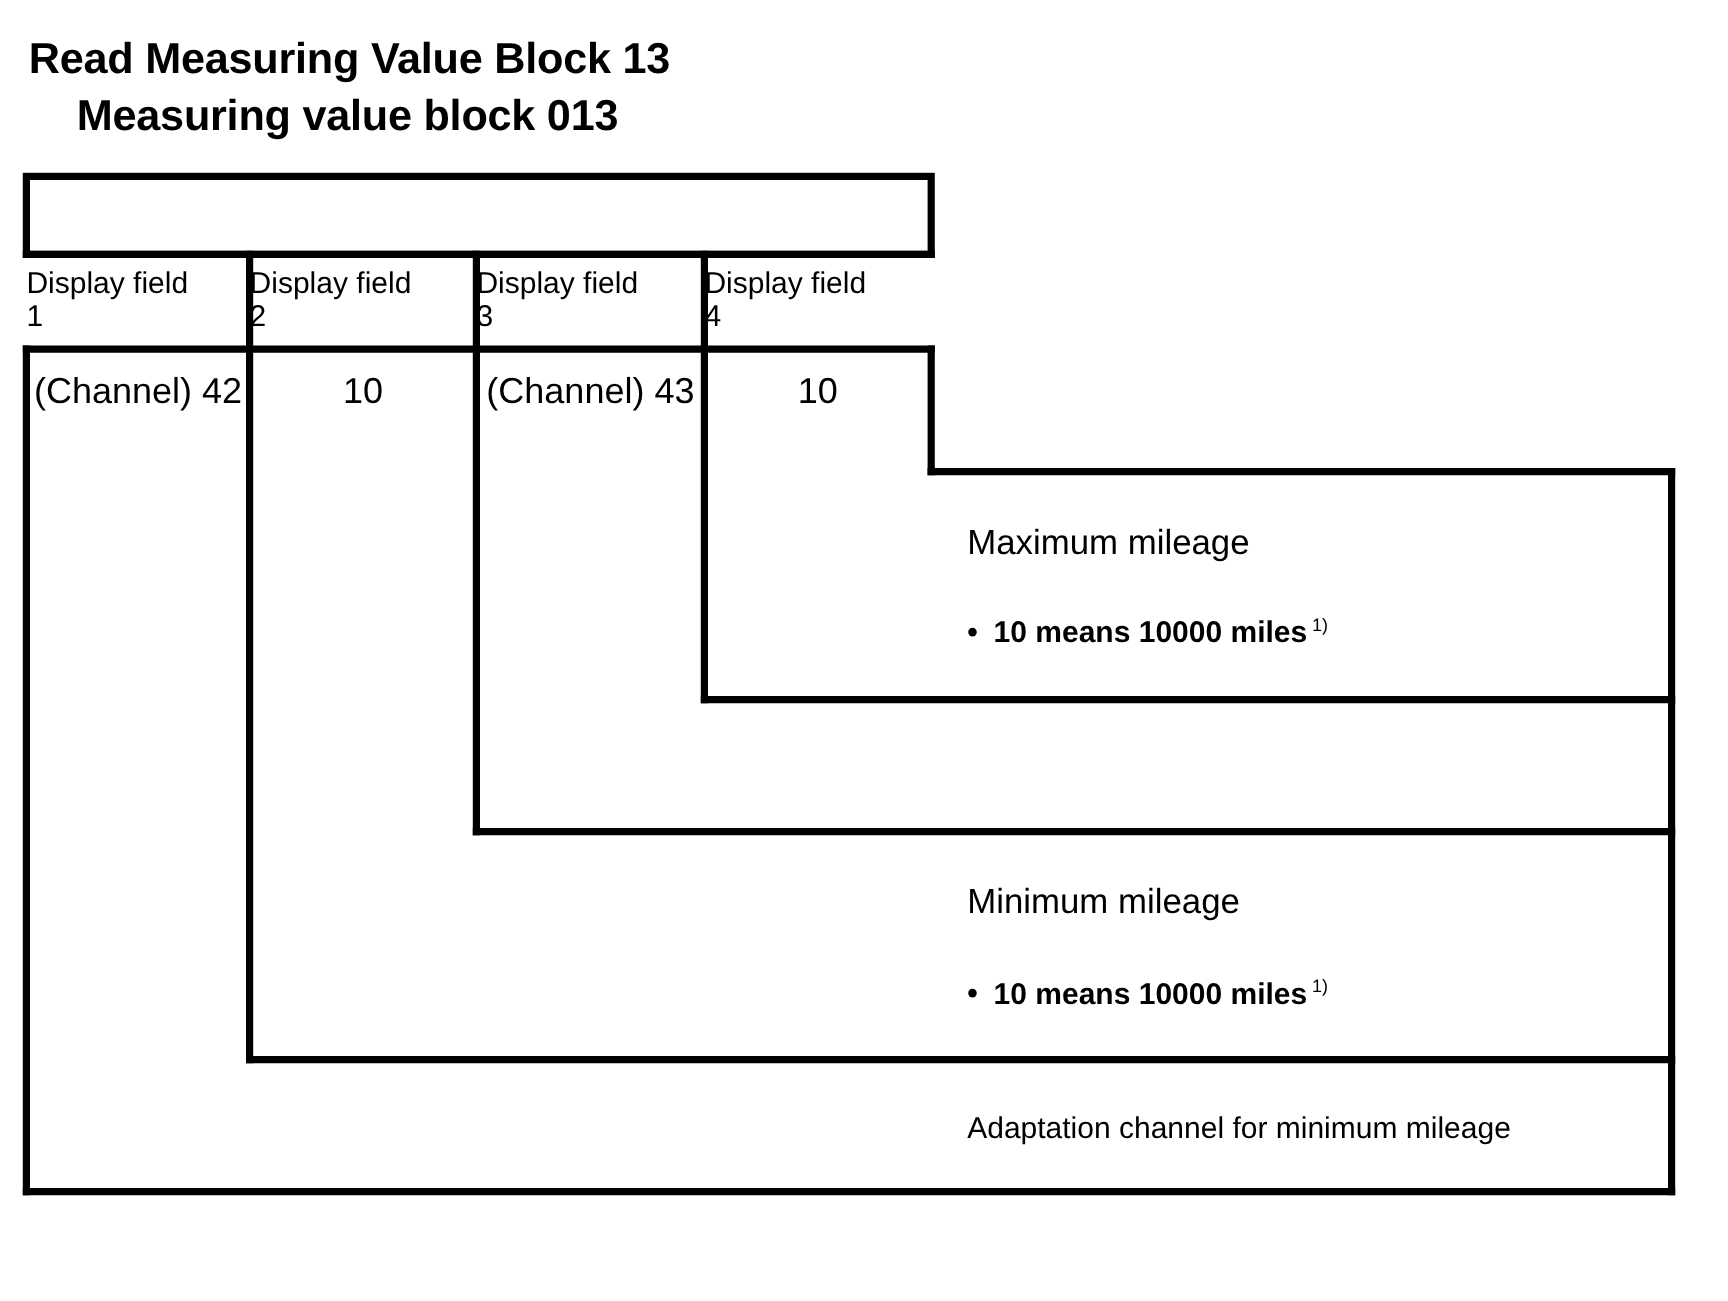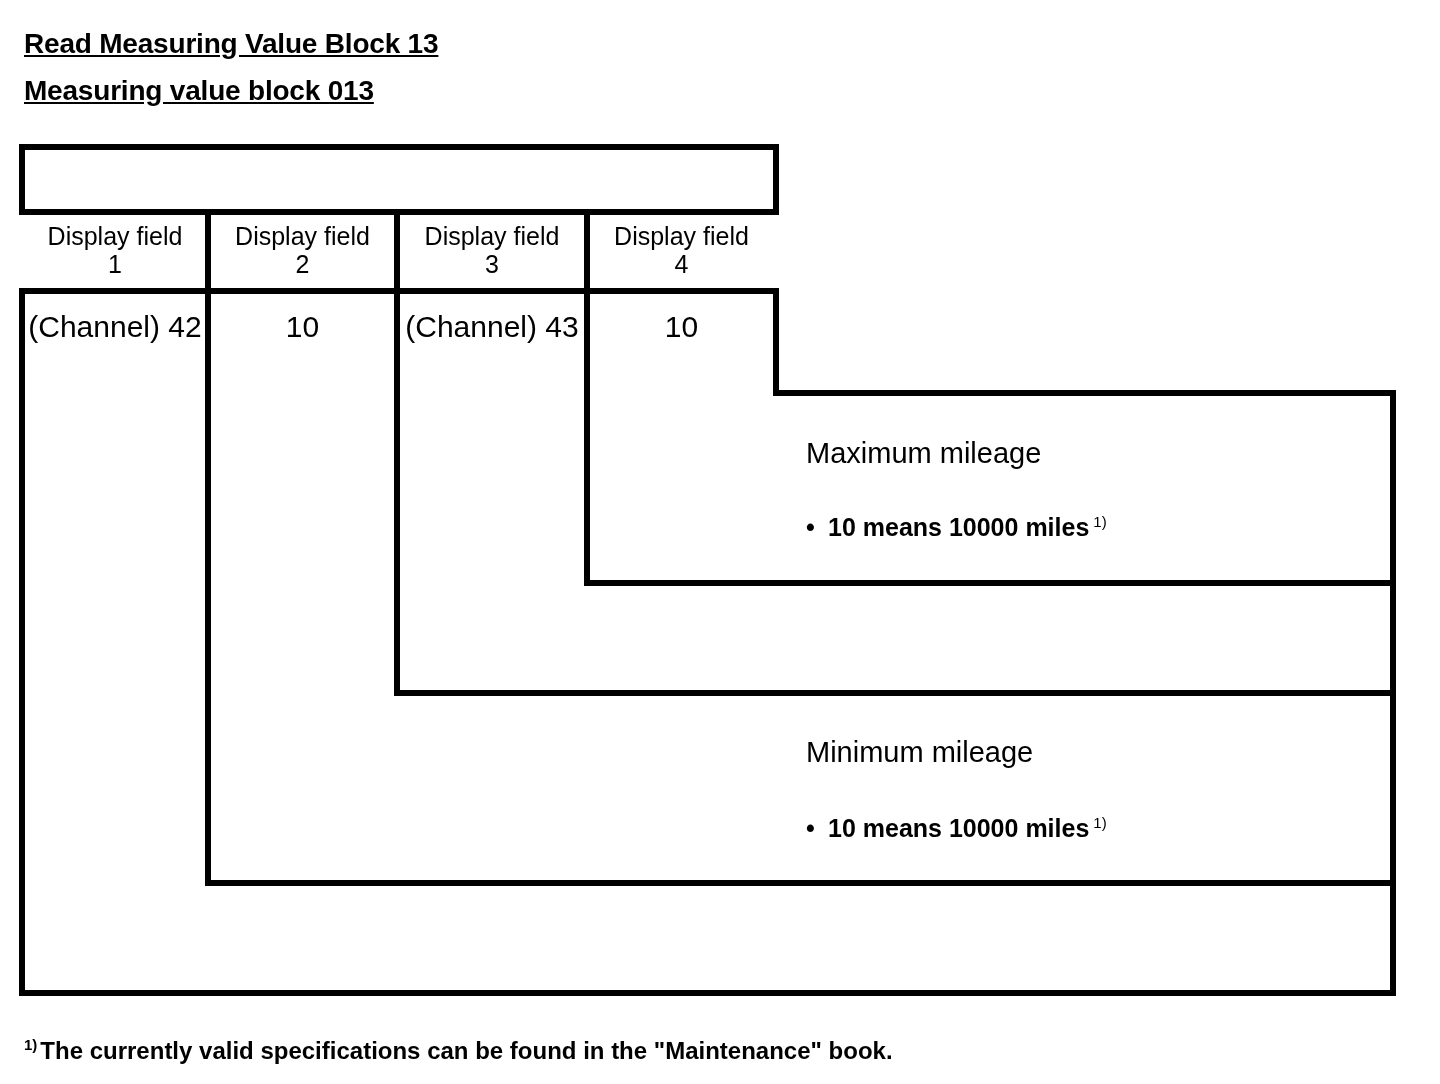--- a/index.html
+++ b/index.html
@@ -17,28 +17,27 @@
     width: 1440px;
     height: 1084px;
     background: #ffffff;
     overflow: hidden;
   }
 
   
   .title-line {
     position: absolute;
     left: 24px;
-    font-size: 28px;
+    font-size: 36px;
     font-weight: bold;
     letter-spacing: -0.2px;
     white-space: nowrap;
-    text-decoration: underline;
   }
   #title-1 { top: 28px; }
-  #title-2 { top: 75px; }
+  #title-2 { top: 75px; margin-left: 40px; }
 
   
   #diagram {
     position: absolute;
     left: 0;
     top: 0;
     width: 1440px;
     height: 1084px;
   }
   #diagram-svg {
@@ -59,21 +58,20 @@
     left: 22px;
     top: 163px;
     width: 754px;
     font-size: 30px;
     text-align: center;
   }
 
   .colhead {
     top: 222px;
     font-size: 25px;
-    text-align: center;
   }
   .colhead .label { display: block; }
   .colhead .num   { display: block; }
 
   #colhead-1 { left: 22px;  width: 186px; }
   #colhead-2 { left: 208px; width: 189px; }
   #colhead-3 { left: 397px; width: 190px; }
   #colhead-4 { left: 587px; width: 189px; }
 
   .valcell {
@@ -208,18 +206,16 @@
   <div class="desc-bullet" id="max-mileage-bullet">
     <span class="dot">•</span><span>10 means 10000 miles</span><sup class="fn">1)</sup>
   </div>
 
 
   <div class="desc-title" id="min-mileage-title">Minimum mileage</div>
   <div class="desc-bullet" id="min-mileage-bullet">
     <span class="dot">•</span><span>10 means 10000 miles</span><sup class="fn">1)</sup>
   </div>
 
-
-  <div id="footnote">
-    <sup>1)</sup><span>The currently valid specifications can be found in the "Maintenance" book.</span>
-  </div>
+  <div class="desc-plain" id="adapt-min-label">Adaptation channel for minimum mileage</div>
+
 
 </div>
 
 </body></html>

